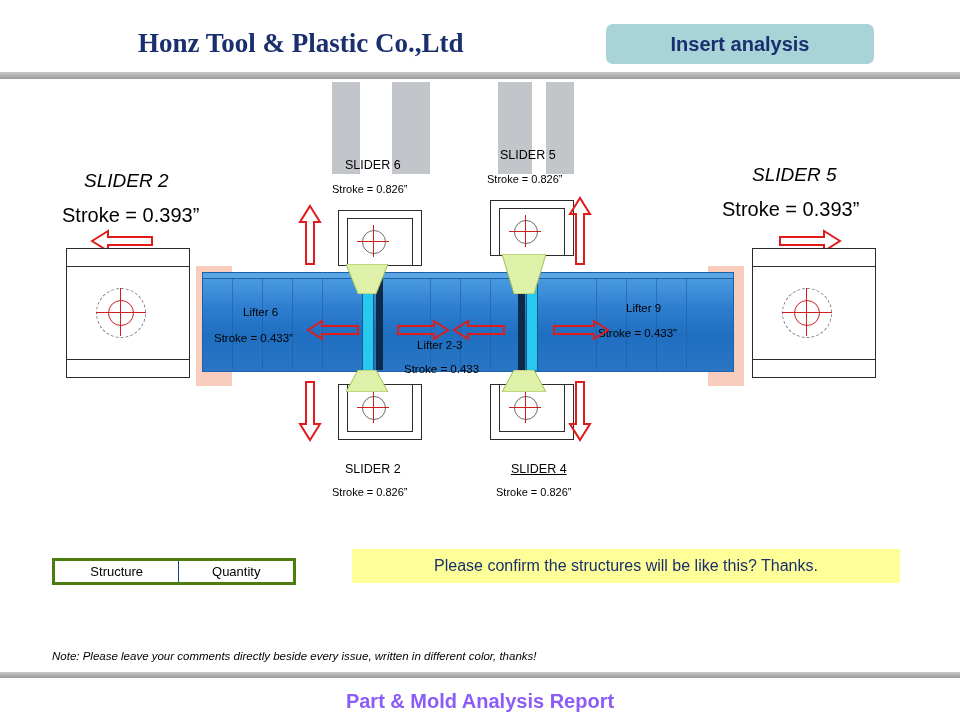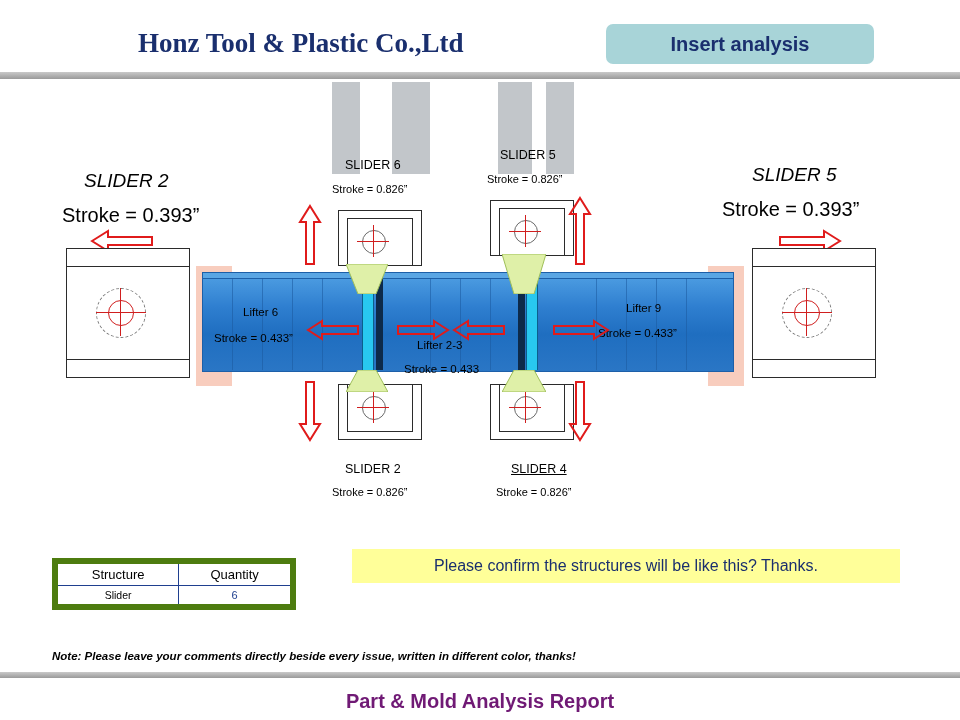--- a/index.html
+++ b/index.html
@@ -50,25 +50,25 @@
   
   .footer-rule{
     position:absolute;left:0;top:672px;width:960px;height:6px;
     background:linear-gradient(to bottom,#c9c9c9,#9a9a9a);
   }
   .footer-band{
     position:absolute;left:0;top:678px;width:960px;height:42px;background:#ffffff;
   }
   .footer-title{
     position:absolute;left:0;top:690px;width:960px;text-align:center;
-    font-size:20px;font-weight:bold;color:#701a75;
+    font-size:20px;font-weight:bold;color:#8b5cf6;
     font-family:"Liberation Sans", sans-serif;
   }
   .note{
-    position:absolute;left:52px;top:650px;font-size:11.5px;font-weight:bold;
+    position:absolute;left:52px;top:650px;font-size:11.5px;font-weight:normal;
     font-style:italic;color:#000000;
   }
 
   
   .canvas{position:absolute;left:0;top:82px;width:960px;height:470px;}
 
   
   .lbl{position:absolute;color:#000;white-space:nowrap;}
 
   .big-title{font-size:19px;font-style:italic;}
@@ -113,21 +113,21 @@
   .lifter-box{
     position:absolute;border:1.3px solid #2b2b2b;background:#ffffff;
   }
   .green-wedge{position:absolute;}
 
   
   .arrow{position:absolute;}
 
   
   .tbl{
-    position:absolute;left:52px;top:558px;width:244px;border:6px solid #4d7c0f;
+    position:absolute;left:52px;top:558px;width:244px;border:3px solid #4d7c0f;
     border-collapse:collapse;background:#ffffff;
   }
   .tbl td,.tbl th{
     border:1px solid #1f3f8f;text-align:center;padding:3px 0;
   }
   .tbl th{font-size:13px;font-weight:normal;color:#000;}
   .tbl td{font-size:10.5px;}
   .tbl td.num{color:#1f3f8f;font-size:11px;}
 
   
@@ -298,24 +298,20 @@
     <polygon points="56,12 42,3 42,8 2,8 2,16 42,16 42,21" fill="none" stroke="#e01b1b" stroke-width="2"></polygon>
   </svg>
 </div>
 
 <table class="tbl">
   <tbody>
       <tr>
     <th>Structure</th>
     <th>Quantity</th>
   </tr>
-  <tr>
-    <td>Slider</td>
-    <td class="num">6</td>
-  </tr>
 </tbody>
   </table>
 
 <div class="confirm">
   <span>Please confirm the structures will be like this? Thanks.</span>
 </div>
 
 <div class="note">Note: Please leave your comments directly beside every issue, written in different color, thanks!</div>
 <div class="footer-rule"></div>
 <div class="footer-band">

